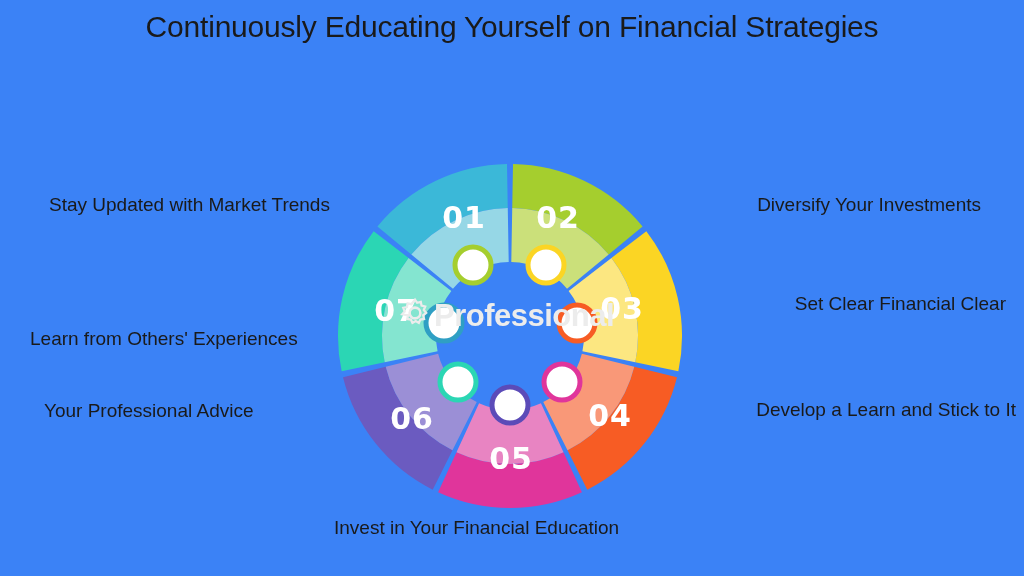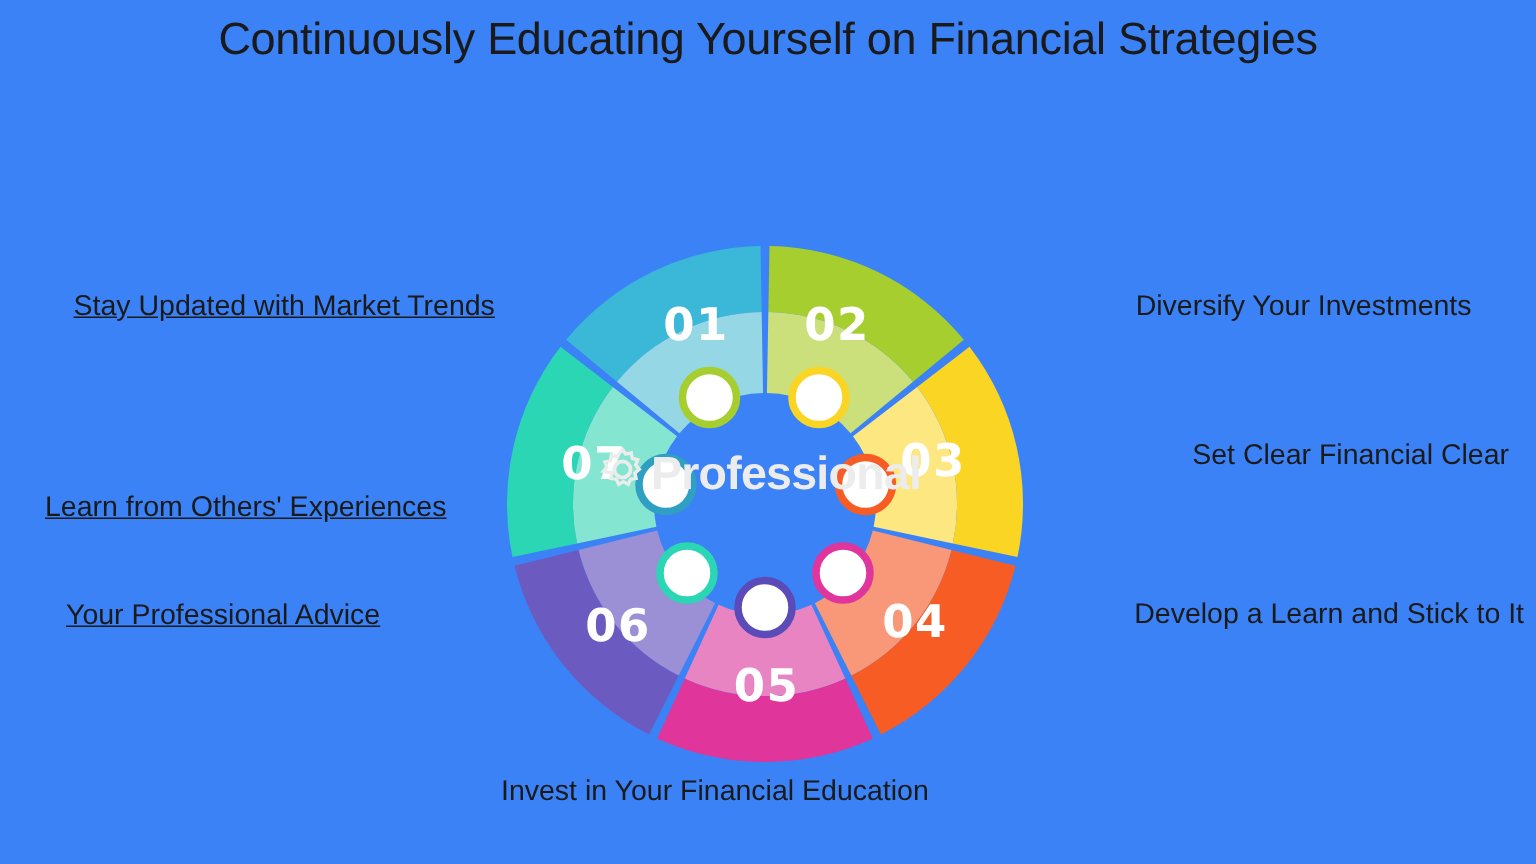--- a/index.html
+++ b/index.html
@@ -75,21 +75,21 @@
     margin-right: 2px;
     flex: 0 0 auto;
   }
   .callout {
     position: absolute;
     font-size: 19px;
     color: #1a1a1a;
     line-height: 25px;
     font-weight: 400;
   }
-  .callout.left  { text-align: left; text-decoration: underline; }
+  .callout.left  { text-align: left; }
   .callout.right { text-align: right; }
   .callout.bottom { text-align: left; }
   #label-01 { left: 49px;  top: 192px; width: 290px; }
   #label-07 { left: 30px;  top: 290px; width: 315px; margin-top: 36px; }
   #label-06 { left: 44px;  top: 398px; width: 300px; }
   #label-02 { left: 651px; top: 192px; width: 330px; }
   #label-03 { left: 676px; top: 291px; width: 330px; }
   #label-04 { left: 666px; top: 397px; width: 350px; }
   #label-05 { left: 334px; top: 515px; width: 300px; }
 </style>

